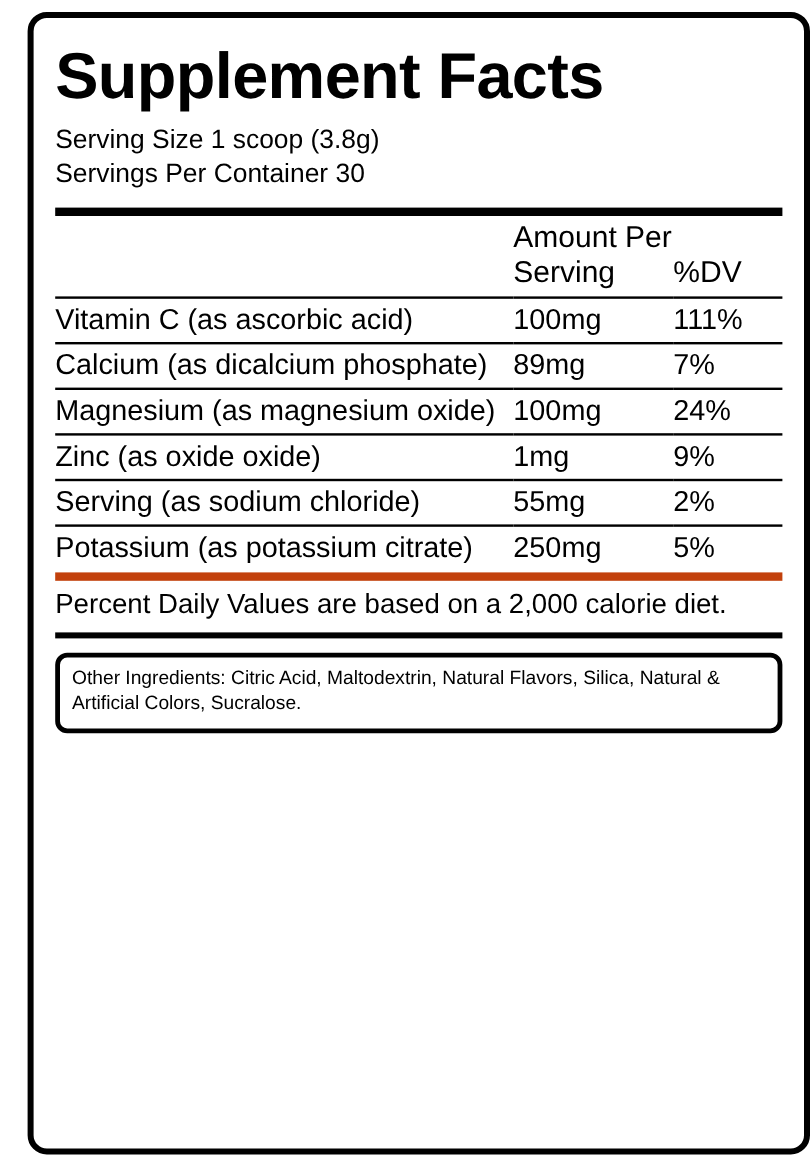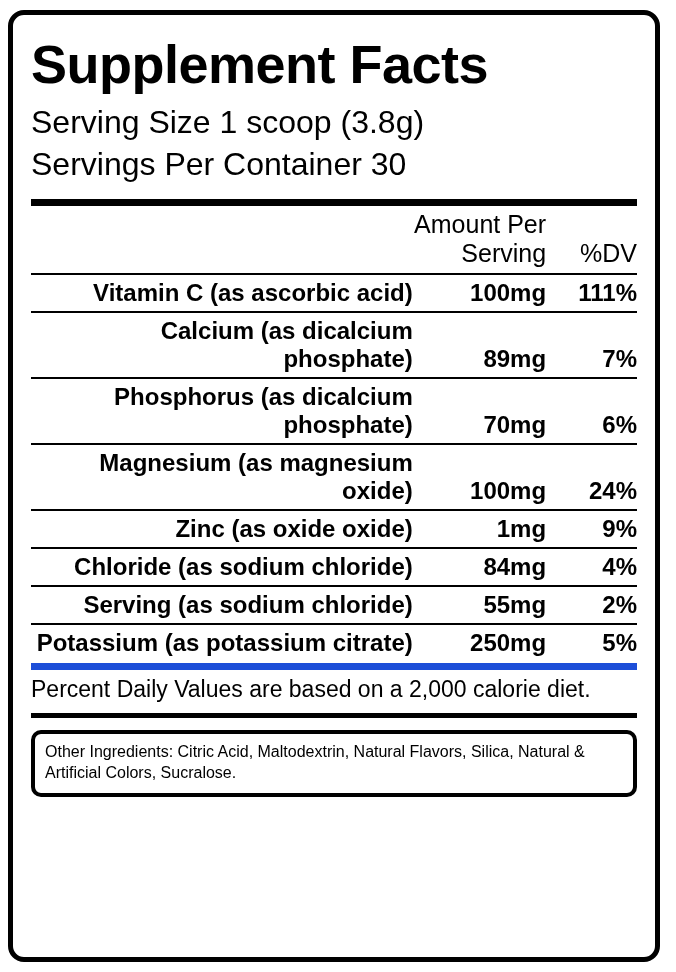--- a/index.html
+++ b/index.html
@@ -13,21 +13,21 @@
     font-family: "Liberation Sans", sans-serif;
     color: #000000;
     -webkit-font-smoothing: antialiased;
   }
 
   .page {
     position: relative;
     width: 676px;
     height: 972px;
     box-sizing: border-box;
-    padding: 10px 8px;
+    padding: 10px 23px;
   }
 
   
   .label-frame {
     box-sizing: border-box;
     width: 652px;
     height: 952px;
     border: 5px solid #000;
     border-radius: 16px;
     padding: 16px 18px 12px 18px;
@@ -38,41 +38,41 @@
   .title {
     font-size: 54px;
     font-weight: bold;
     line-height: 1.02;
     letter-spacing: -0.5px;
     margin: 6px 0 10px 0;
     white-space: nowrap;
   }
 
   .serving-line {
-    font-size: 32px;
+    font-size: 22px;
     line-height: 1.30;
     white-space: nowrap;
   }
 
   .rule-thick {
     border-top: 7px solid #000;
     margin-top: 14px;
   }
 
   table.facts {
     width: 100%;
     border-collapse: collapse;
     table-layout: fixed;
     font-size: 24px;
   }
   table.facts td, table.facts th {
     padding: 4px 0 4px 0;
     vertical-align: bottom;
-    font-weight: bold;
-    text-align: right;
+    font-weight: normal;
+    text-align: left;
   }
   table.facts tr.head td {
     font-weight: normal;
     padding-bottom: 5px;
     font-size: 25px;
   }
   table.facts tr.row td {
     border-top: 2px solid #000;
   }
   td.nutrient {
@@ -90,21 +90,21 @@
   }
   td.head-amt {
     text-align: right;
   }
   td.head-dv {
     text-align: right;
     margin-top: 40px;
   }
 
   .footnote-wrap {
-    border-top: 7px solid #1d4ed8;
+    border-top: 7px solid #c2410c;
     margin-top: 2px;
   }
   .footnote {
     font-size: 23px;
     padding-top: 6px;
     padding-bottom: 4px;
     white-space: nowrap;
   }
 
   .bottom-rule {
@@ -154,40 +154,30 @@
           <td class="nutrient">Vitamin C (as ascorbic acid)</td>
           <td class="amount">100mg</td>
           <td class="dv">111%</td>
         </tr>
         <tr class="row">
           <td class="nutrient">Calcium (as dicalcium phosphate)</td>
           <td class="amount">89mg</td>
           <td class="dv">7%</td>
         </tr>
         <tr class="row">
-          <td class="nutrient">Phosphorus (as dicalcium phosphate)</td>
-          <td class="amount">70mg</td>
-          <td class="dv">6%</td>
-        </tr>
-        <tr class="row">
           <td class="nutrient">Magnesium (as magnesium oxide)</td>
           <td class="amount">100mg</td>
           <td class="dv">24%</td>
         </tr>
         <tr class="row">
           <td class="nutrient">Zinc (as oxide oxide)</td>
           <td class="amount">1mg</td>
           <td class="dv">9%</td>
         </tr>
         <tr class="row">
-          <td class="nutrient">Chloride (as sodium chloride)</td>
-          <td class="amount">84mg</td>
-          <td class="dv">4%</td>
-        </tr>
-        <tr class="row">
           <td class="nutrient">Serving (as sodium chloride)</td>
           <td class="amount">55mg</td>
           <td class="dv">2%</td>
         </tr>
         <tr class="row">
           <td class="nutrient">Potassium (as potassium citrate)</td>
           <td class="amount">250mg</td>
           <td class="dv">5%</td>
         </tr>
       </tbody>

